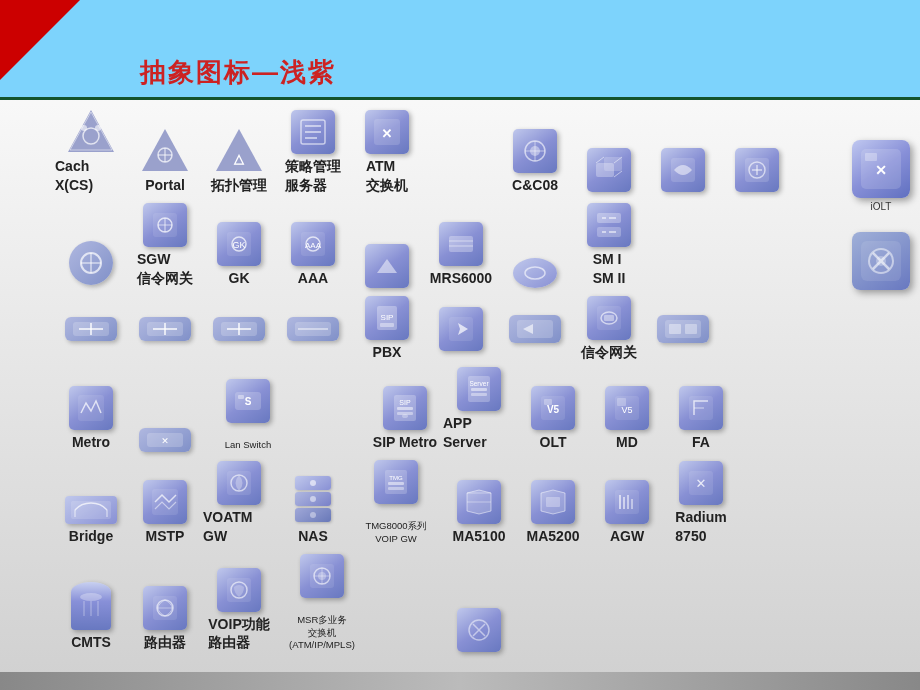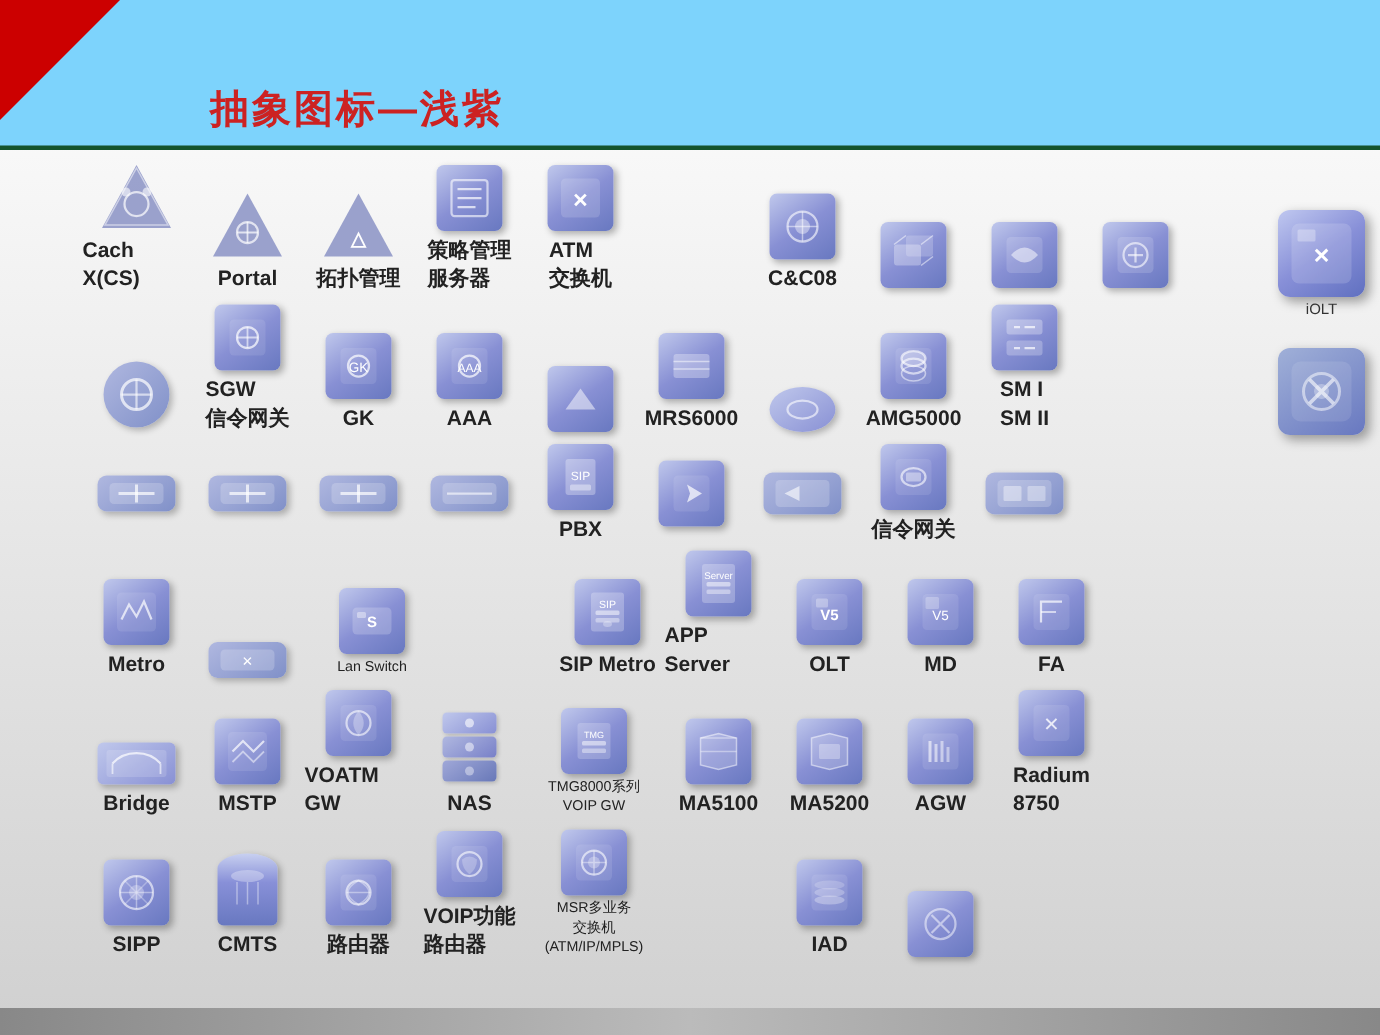--- a/index.html
+++ b/index.html
@@ -126,21 +126,21 @@
       display: flex;
       flex-direction: column;
       align-items: center;
       width: 90px;
       flex-shrink: 0;
     }
     .cell-wide .lbl {
       font-size: 9.5px;
       color: #222;
       text-align: center;
-      margin-top: 3px;
+      margin-top: 16px;
       line-height: 1.35;
     }
 
     
     .right-float {
       position: absolute;
       right: 10px;
       top: 140px;
       display: flex;
       flex-direction: column;
@@ -360,31 +360,20 @@
     </div>
 
     <div class="cell">
       <div style="width:44px;height:30px;background:linear-gradient(145deg,#c0c8ec,#8890d4);border-radius:50%;box-shadow:2px 2px 4px rgba(0,0,0,0.25);display:flex;align-items:center;justify-content:center;">
         <svg width="28" height="20" viewBox="0 0 28 20">
           <ellipse cx="14" cy="10" rx="10" ry="6" fill="none" stroke="rgba(255,255,255,0.6)" stroke-width="1.5"></ellipse>
         </svg>
       </div>
     </div>
 
-    <div class="cell">
-      <div class="box box-purple sz44">
-        <svg width="30" height="30" viewBox="0 0 30 30">
-          <rect x="3" y="3" width="24" height="24" rx="3" fill="rgba(255,255,255,0.1)"></rect>
-          <ellipse cx="15" cy="15" rx="8" ry="5" fill="none" stroke="rgba(255,255,255,0.6)" stroke-width="1.5"></ellipse>
-          <ellipse cx="15" cy="20" rx="8" ry="5" fill="none" stroke="rgba(255,255,255,0.5)" stroke-width="1"></ellipse>
-          <ellipse cx="15" cy="10" rx="8" ry="5" fill="rgba(255,255,255,0.3)" stroke="rgba(255,255,255,0.6)" stroke-width="1.5"></ellipse>
-        </svg>
-      </div>
-      <div class="lbl">AMG5000</div>
-    </div>
 
     <div class="cell">
       <div class="box box-purple sz44">
         <svg width="30" height="30" viewBox="0 0 30 30">
           <rect x="3" y="3" width="24" height="10" rx="2" fill="rgba(255,255,255,0.3)"></rect>
           <rect x="3" y="17" width="24" height="10" rx="2" fill="rgba(255,255,255,0.25)"></rect>
           <path d="M8 8 L12 8 M15 8 L22 8" stroke="rgba(255,255,255,0.7)" stroke-width="1.5"></path>
           <path d="M8 22 L12 22 M15 22 L22 22" stroke="rgba(255,255,255,0.7)" stroke-width="1.5"></path>
         </svg>
       </div>
@@ -678,31 +667,20 @@
           <rect x="3" y="3" width="24" height="24" rx="3" fill="rgba(255,255,255,0.1)"></rect>
           <text x="15" y="20" font-size="13" fill="rgba(255,255,255,0.8)" text-anchor="middle">✕</text>
         </svg>
       </div>
       <div class="lbl">Radium<br>8750</div>
     </div>
   </div>
 
   <div class="row">
 
-    <div class="cell">
-      <div class="box box-purple sz44">
-        <svg width="30" height="30" viewBox="0 0 30 30">
-          <circle cx="15" cy="15" r="11" fill="none" stroke="rgba(255,255,255,0.6)" stroke-width="1.5"></circle>
-          <circle cx="15" cy="15" r="5" fill="rgba(255,255,255,0.3)"></circle>
-          <path d="M15 4 L15 26 M4 15 L26 15" stroke="rgba(255,255,255,0.4)" stroke-width="1"></path>
-          <path d="M7 7 L23 23 M23 7 L7 23" stroke="rgba(255,255,255,0.3)" stroke-width="1"></path>
-        </svg>
-      </div>
-      <div class="lbl">SIPP</div>
-    </div>
 
     <div class="cell">
       <div style="width:40px;height:48px;background:linear-gradient(180deg,#c8d0f0 0%,#8890d8 40%,#6878c0 100%);border-radius:50% 50% 4px 4px / 10px 10px 4px 4px;box-shadow:2px 2px 5px rgba(0,0,0,0.3);display:flex;align-items:center;justify-content:center;">
         <svg width="26" height="30" viewBox="0 0 26 30">
           <ellipse cx="13" cy="6" rx="11" ry="4" fill="rgba(255,255,255,0.3)"></ellipse>
           <line x1="6" y1="10" x2="6" y2="25" stroke="rgba(255,255,255,0.4)" stroke-width="1"></line>
           <line x1="13" y1="10" x2="13" y2="25" stroke="rgba(255,255,255,0.4)" stroke-width="1"></line>
           <line x1="20" y1="10" x2="20" y2="25" stroke="rgba(255,255,255,0.4)" stroke-width="1"></line>
         </svg>
       </div>
@@ -739,31 +717,20 @@
           <circle cx="15" cy="15" r="8" fill="none" stroke="rgba(255,255,255,0.6)" stroke-width="1.5"></circle>
           <circle cx="15" cy="15" r="4" fill="rgba(255,255,255,0.3)"></circle>
           <path d="M15 7 L15 23 M7 15 L23 15" stroke="rgba(255,255,255,0.4)" stroke-width="1"></path>
         </svg>
       </div>
       <div class="lbl">MSR多业务<br>交换机<br>(ATM/IP/MPLS)</div>
     </div>
 
     <div class="spacer"></div>
 
-    <div class="cell">
-      <div class="box box-purple sz44">
-        <svg width="30" height="30" viewBox="0 0 30 30">
-          <rect x="3" y="3" width="24" height="24" rx="3" fill="rgba(255,255,255,0.1)"></rect>
-          <ellipse cx="15" cy="20" rx="10" ry="3" fill="rgba(255,255,255,0.3)"></ellipse>
-          <ellipse cx="15" cy="15" rx="10" ry="3" fill="rgba(255,255,255,0.25)"></ellipse>
-          <ellipse cx="15" cy="10" rx="10" ry="3" fill="rgba(255,255,255,0.2)"></ellipse>
-        </svg>
-      </div>
-      <div class="lbl">IAD</div>
-    </div>
 
     <div class="cell">
       <div class="box box-purple sz44">
         <svg width="30" height="30" viewBox="0 0 30 30">
           <circle cx="15" cy="15" r="10" fill="none" stroke="rgba(255,255,255,0.5)" stroke-width="1.5"></circle>
           <path d="M9 9 L21 21 M21 9 L9 21" stroke="rgba(255,255,255,0.5)" stroke-width="1.5"></path>
         </svg>
       </div>
     </div>
   </div>

